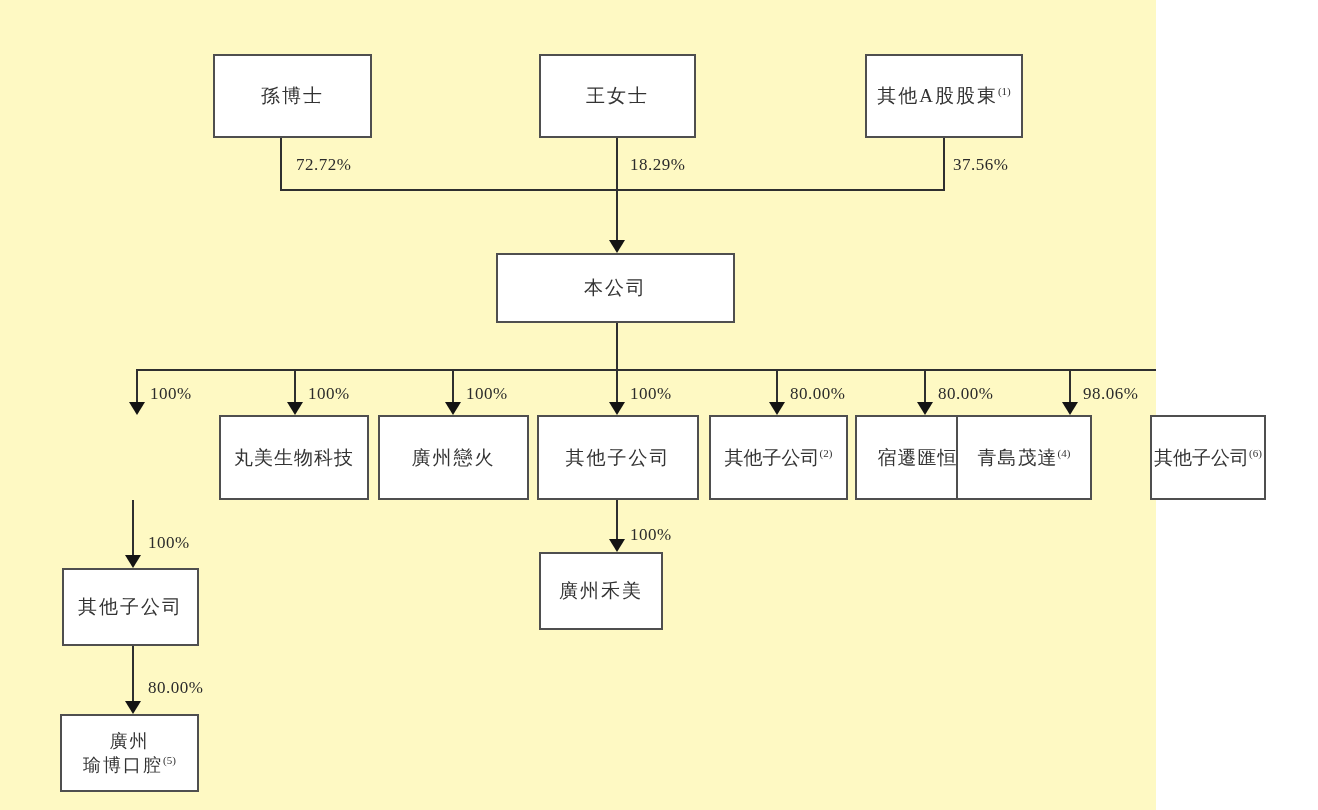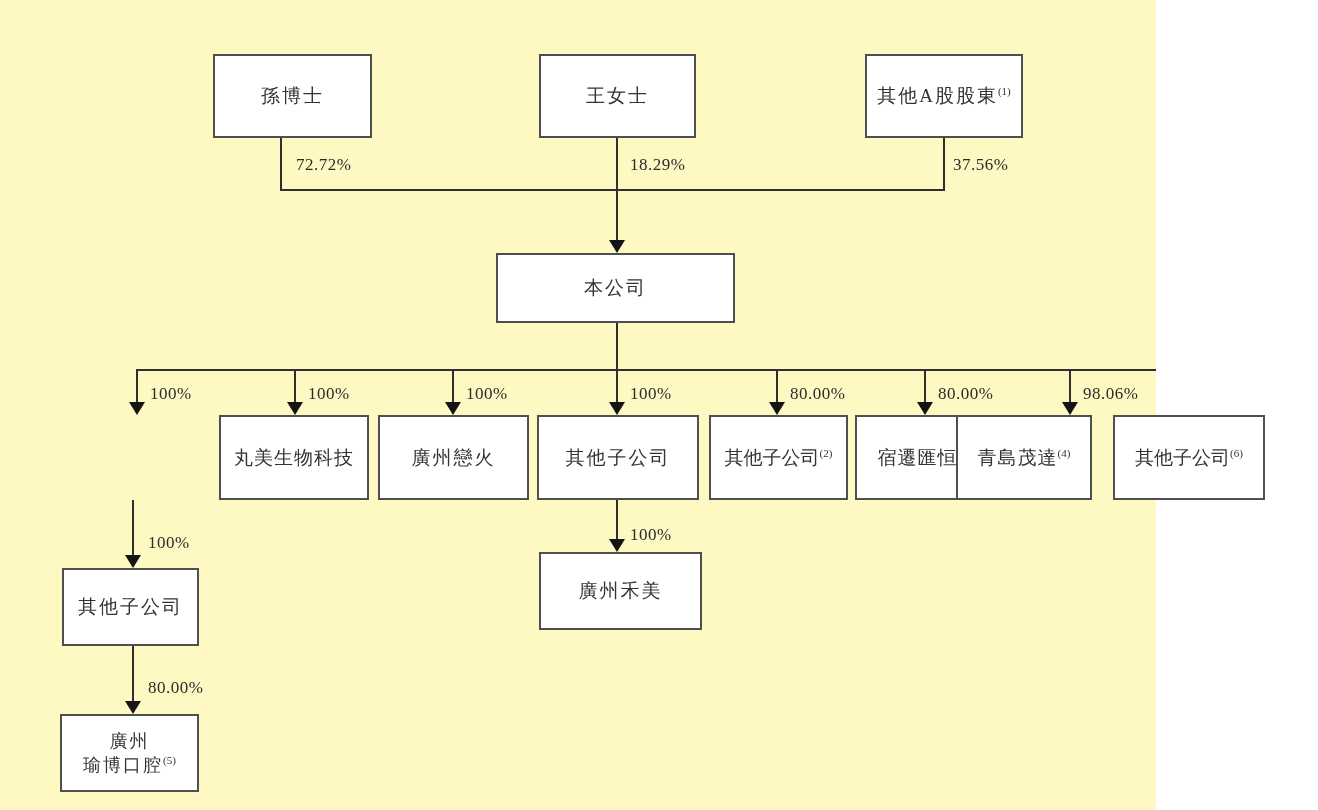--- a/index.html
+++ b/index.html
@@ -130,21 +130,21 @@
   <div class="node" style="left:709px;top:415px;width:139px;height:85px;letter-spacing:0">
     <span><span>其他子公司</span><sup>(2)</sup></span>
   </div>
   <div class="node" style="left:855px;top:415px;width:138px;height:85px;letter-spacing:1px">
     <span><span>宿遷匯恒</span><sup>(3)</sup></span>
   </div>
   <div class="node" style="left:956px;top:415px;width:136px;height:85px;letter-spacing:1px">
     <span><span>青島茂達</span><sup>(4)</sup></span>
     </div>
   </div>
-  <div class="node" style="left:1113px;top:415px;width:152px;height:85px;letter-spacing:0">
+  <div class="node" style="left:1150px;top:415px;width:116px;height:85px;letter-spacing:0">
     <span><span>其他子公司</span><sup>(6)</sup></span>
   </div>
 
   <div class="vl" style="left:132px;top:500px;height:56px"></div>
   <div class="ah" style="left:125px;top:555px"></div>
   <span class="pct" style="left:148px;top:533px">100%</span>
 
   <div class="node" style="left:62px;top:568px;width:137px;height:78px">
     <span>其他子公司</span>
   </div>
@@ -157,15 +157,15 @@
     <span>
       <span>廣州</span><br>
       <span>瑜博口腔</span><sup>(5)</sup>
     </span>
   </div>
 
   <div class="vl" style="left:616px;top:500px;height:40px"></div>
   <div class="ah" style="left:609px;top:539px"></div>
   <span class="pct" style="left:630px;top:525px">100%</span>
 
-  <div class="node" style="left:539px;top:552px;width:163px;height:78px">
+  <div class="node" style="left:539px;top:552px;width:124px;height:78px">
     <span>廣州禾美</span>
   </div>
 
 </body></html>

